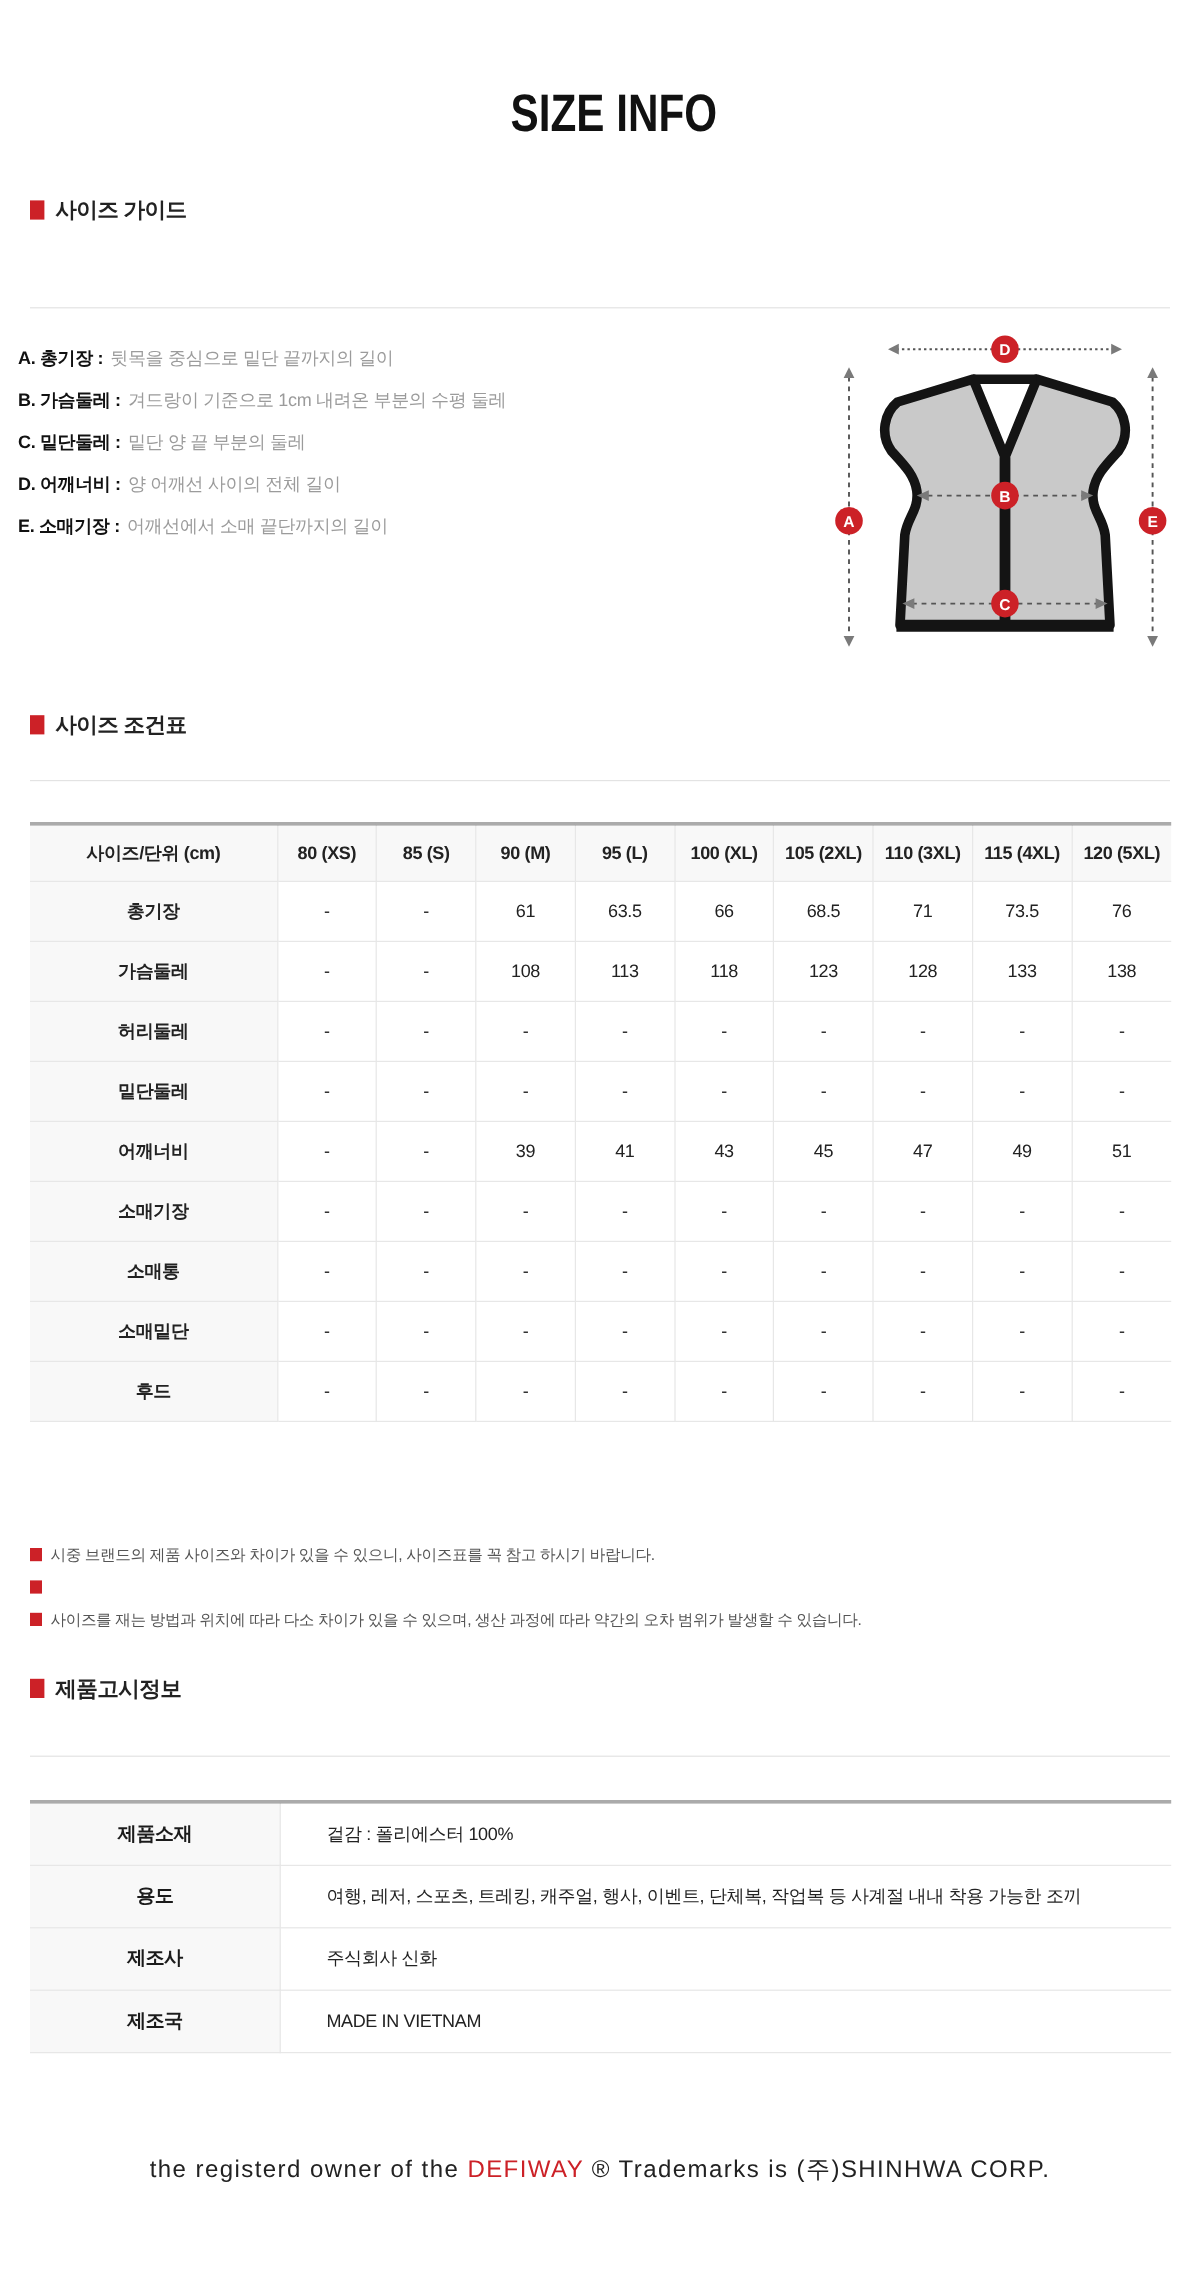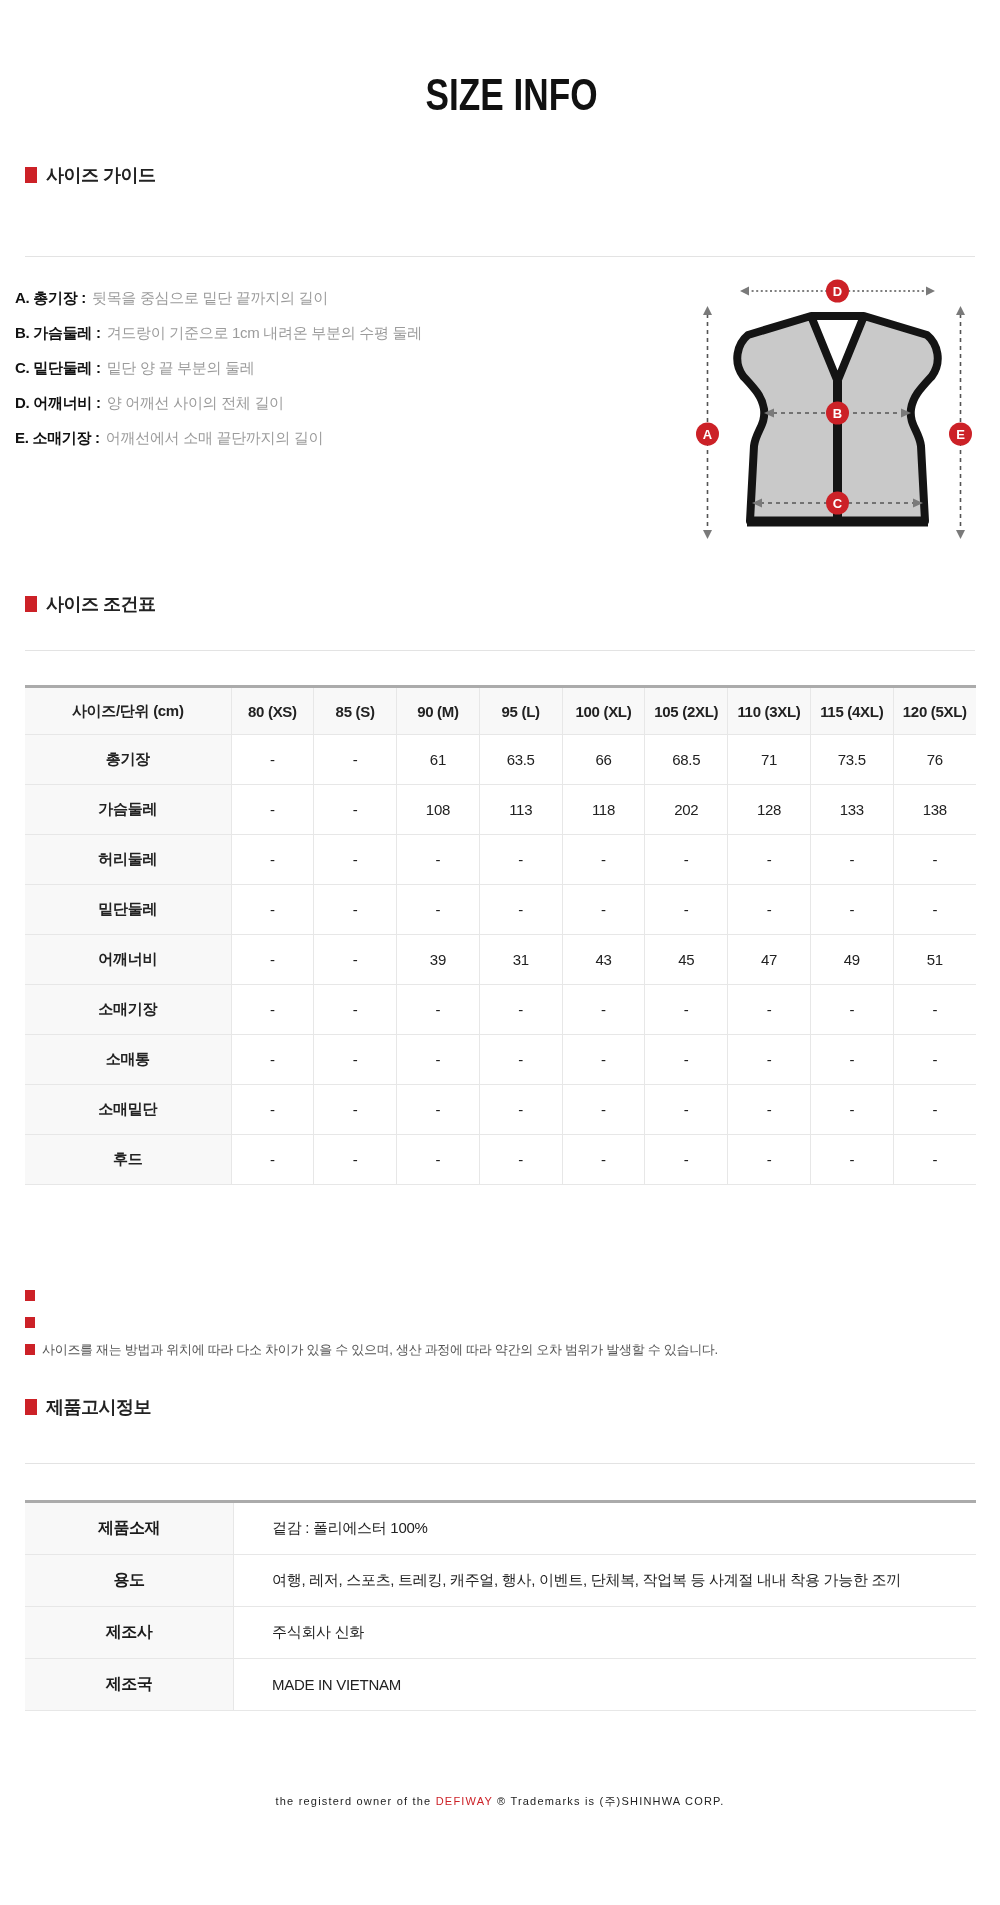--- a/index.html
+++ b/index.html
@@ -53,21 +53,21 @@
   .info td{ height:49px; background:#fff; font-size:15px; text-align:left; padding-left:38px;
             border:1px solid var(--cell-border); border-right:none; color:#222; letter-spacing:-0.3px; }
 
   
   .notes{ position:absolute; left:25px; top:1282px; }
   .note{ display:flex; align-items:center; height:27px; font-size:13px; color:#555; letter-spacing:-0.3px; }
   .nsq{ width:10px; height:11px; background:var(--red); margin-right:7px; flex:0 0 auto; }
 
   
   .footer{ position:absolute; top:1794px; left:0; width:100%; text-align:center;
-           font-size:11px; letter-spacing:1.2px; color:#222; }
+           font-size:20px; letter-spacing:1.2px; color:#222; }
   .footer .brand{ color:var(--red); }
 </style>
 </head>
 <body>
 
 <div class="page">
 
   <div class="title">
     <span class="title-inner">SIZE INFO</span>
   </div>
@@ -192,21 +192,21 @@
           <td>73.5</td>
           <td>76</td>
         </tr>
         <tr>
           <th>가슴둘레</th>
           <td>-</td>
           <td>-</td>
           <td>108</td>
           <td>113</td>
           <td>118</td>
-          <td>202</td>
+          <td>123</td>
           <td>128</td>
           <td>133</td>
           <td>138</td>
         </tr>
         <tr>
           <th>허리둘레</th>
           <td>-</td>
           <td>-</td>
           <td>-</td>
           <td>-</td>
@@ -226,21 +226,21 @@
           <td>-</td>
           <td>-</td>
           <td>-</td>
           <td>-</td>
         </tr>
         <tr>
           <th>어깨너비</th>
           <td>-</td>
           <td>-</td>
           <td>39</td>
-          <td>31</td>
+          <td>41</td>
           <td>43</td>
           <td>45</td>
           <td>47</td>
           <td>49</td>
           <td>51</td>
         </tr>
         <tr>
           <th>소매기장</th>
           <td>-</td>
           <td>-</td>
@@ -288,20 +288,21 @@
           <td>-</td>
           <td>-</td>
         </tr>
       </tbody>
     </table>
   </div>
 
   <div class="notes">
     <div class="note">
       <span class="nsq"></span>
+      <span>시중 브랜드의 제품 사이즈와 차이가 있을 수 있으니, 사이즈표를 꼭 참고 하시기 바랍니다.</span>
     </div>
     <div class="note">
       <span class="nsq"></span>
     </div>
     <div class="note">
       <span class="nsq"></span>
       <span>사이즈를 재는 방법과 위치에 따라 다소 차이가 있을 수 있으며, 생산 과정에 따라 약간의 오차 범위가 발생할 수 있습니다.</span>
     </div>
   </div>
 

